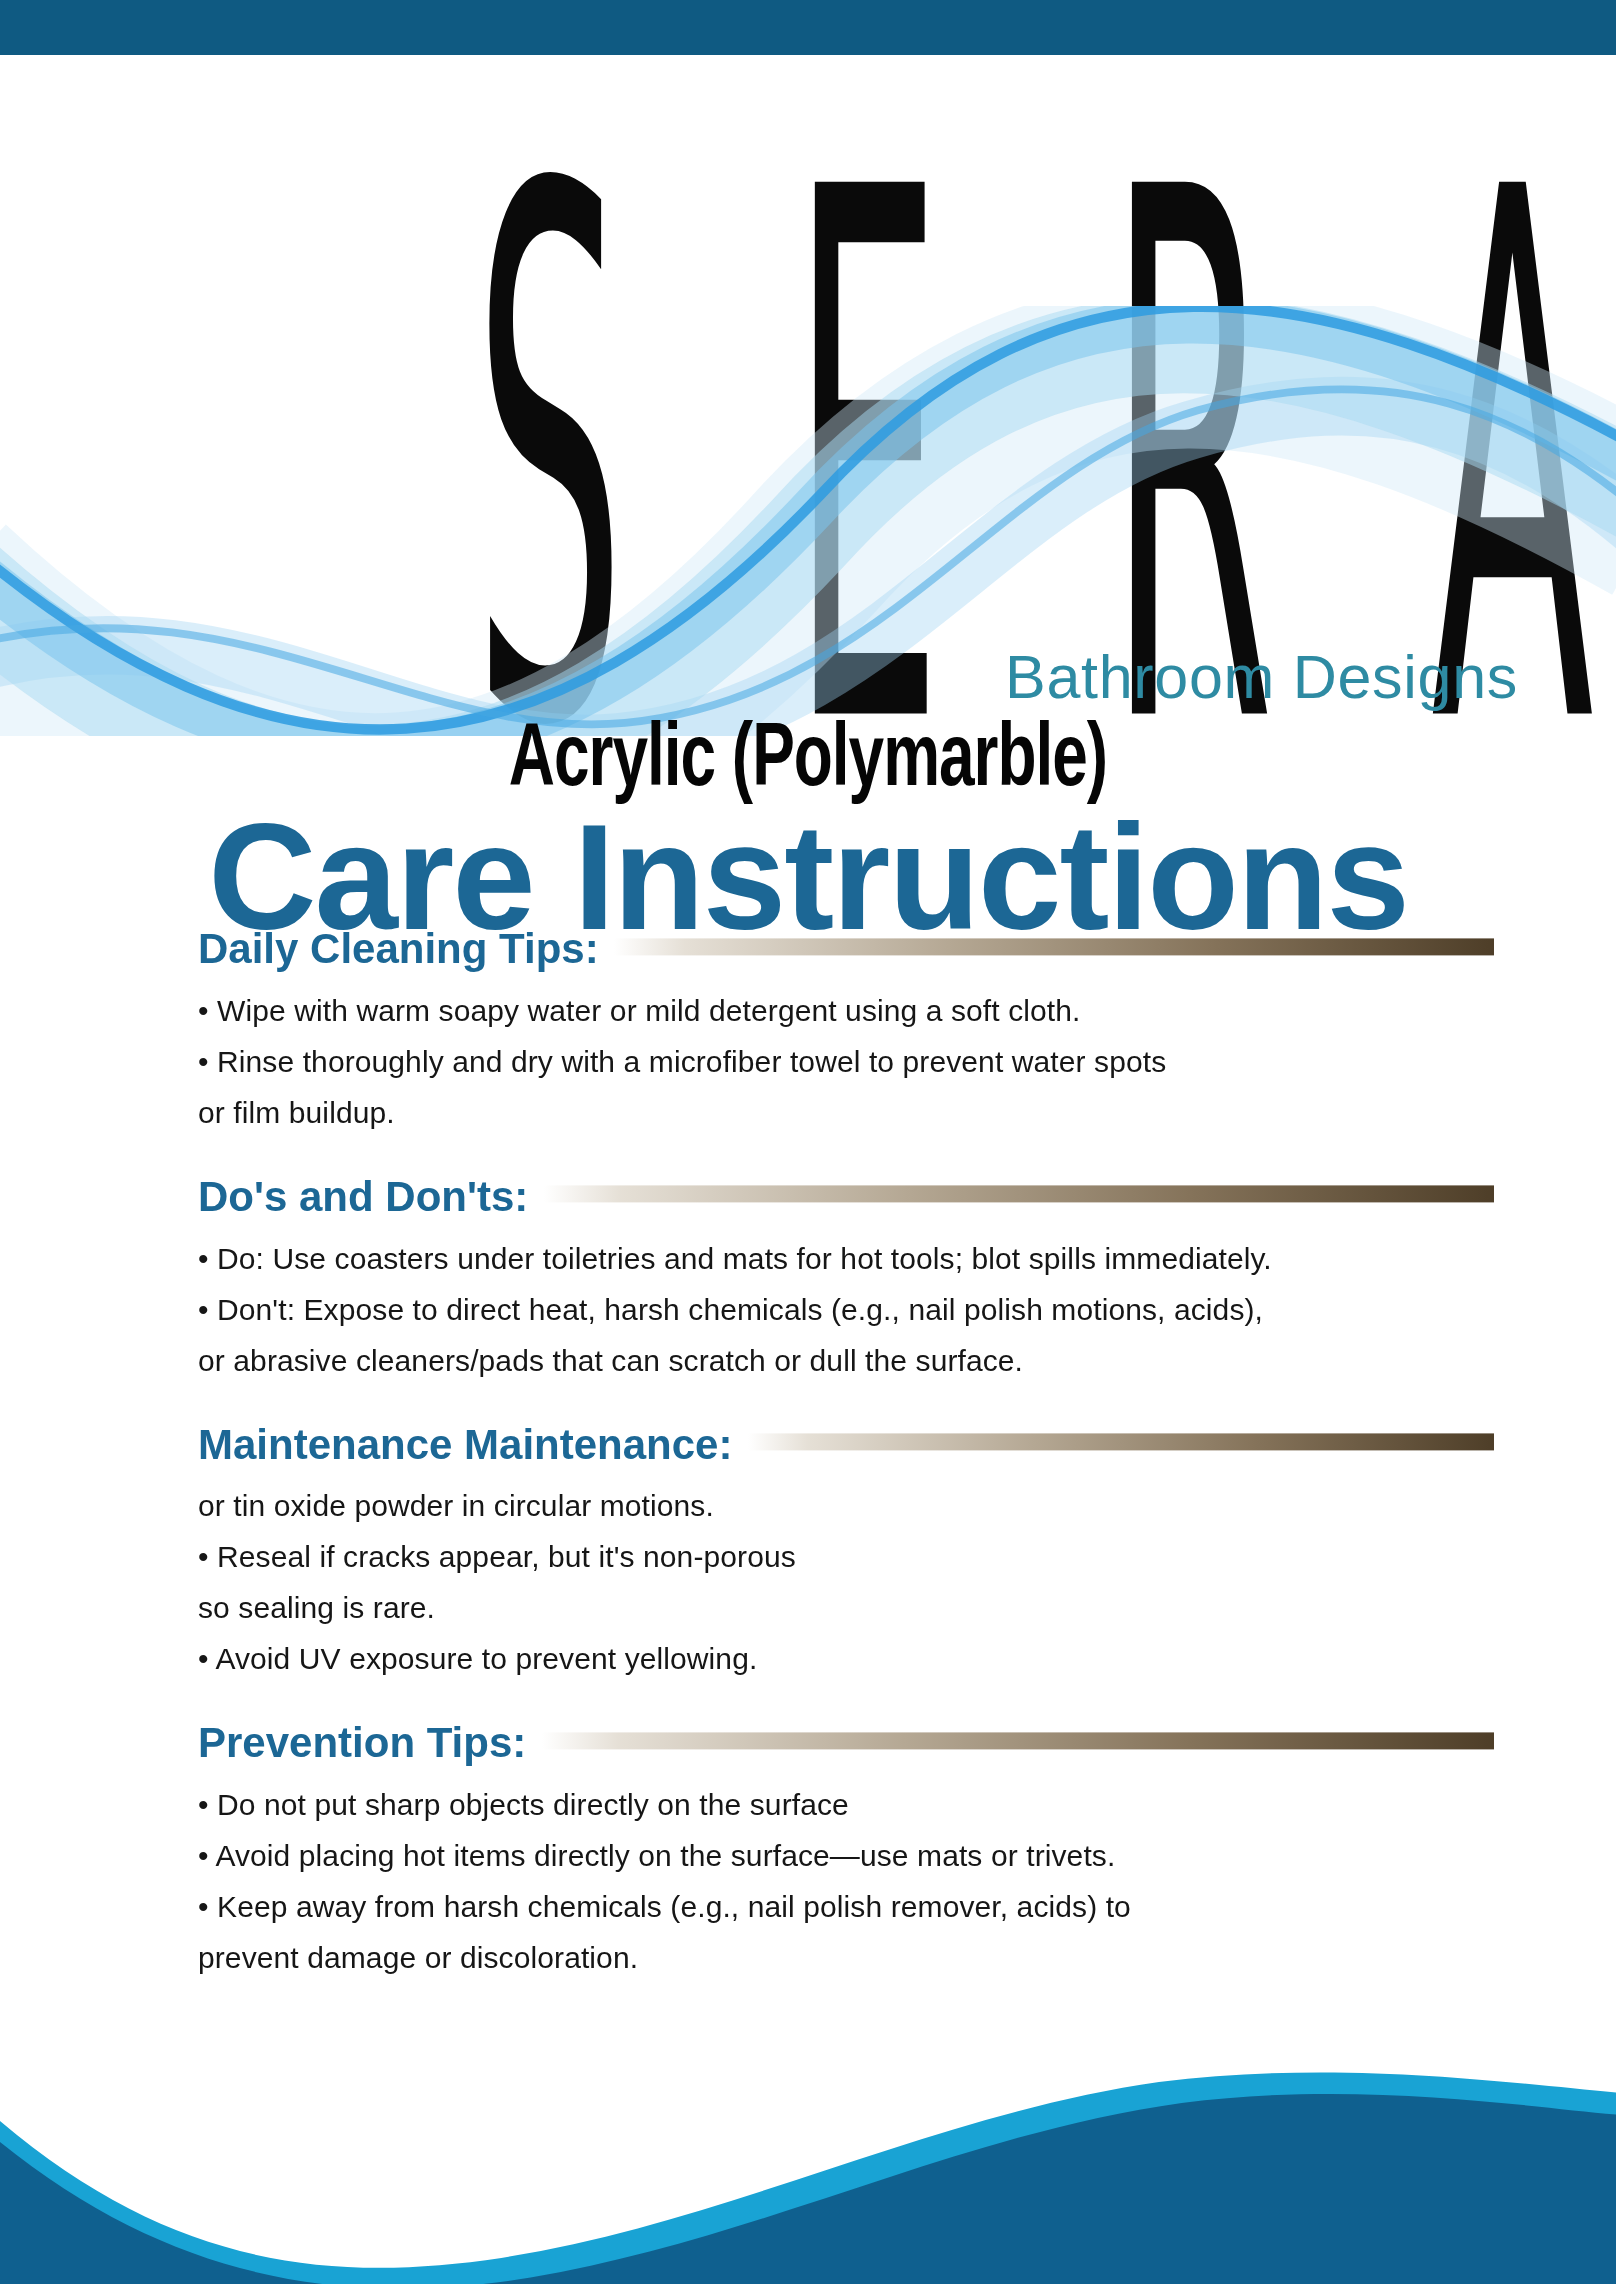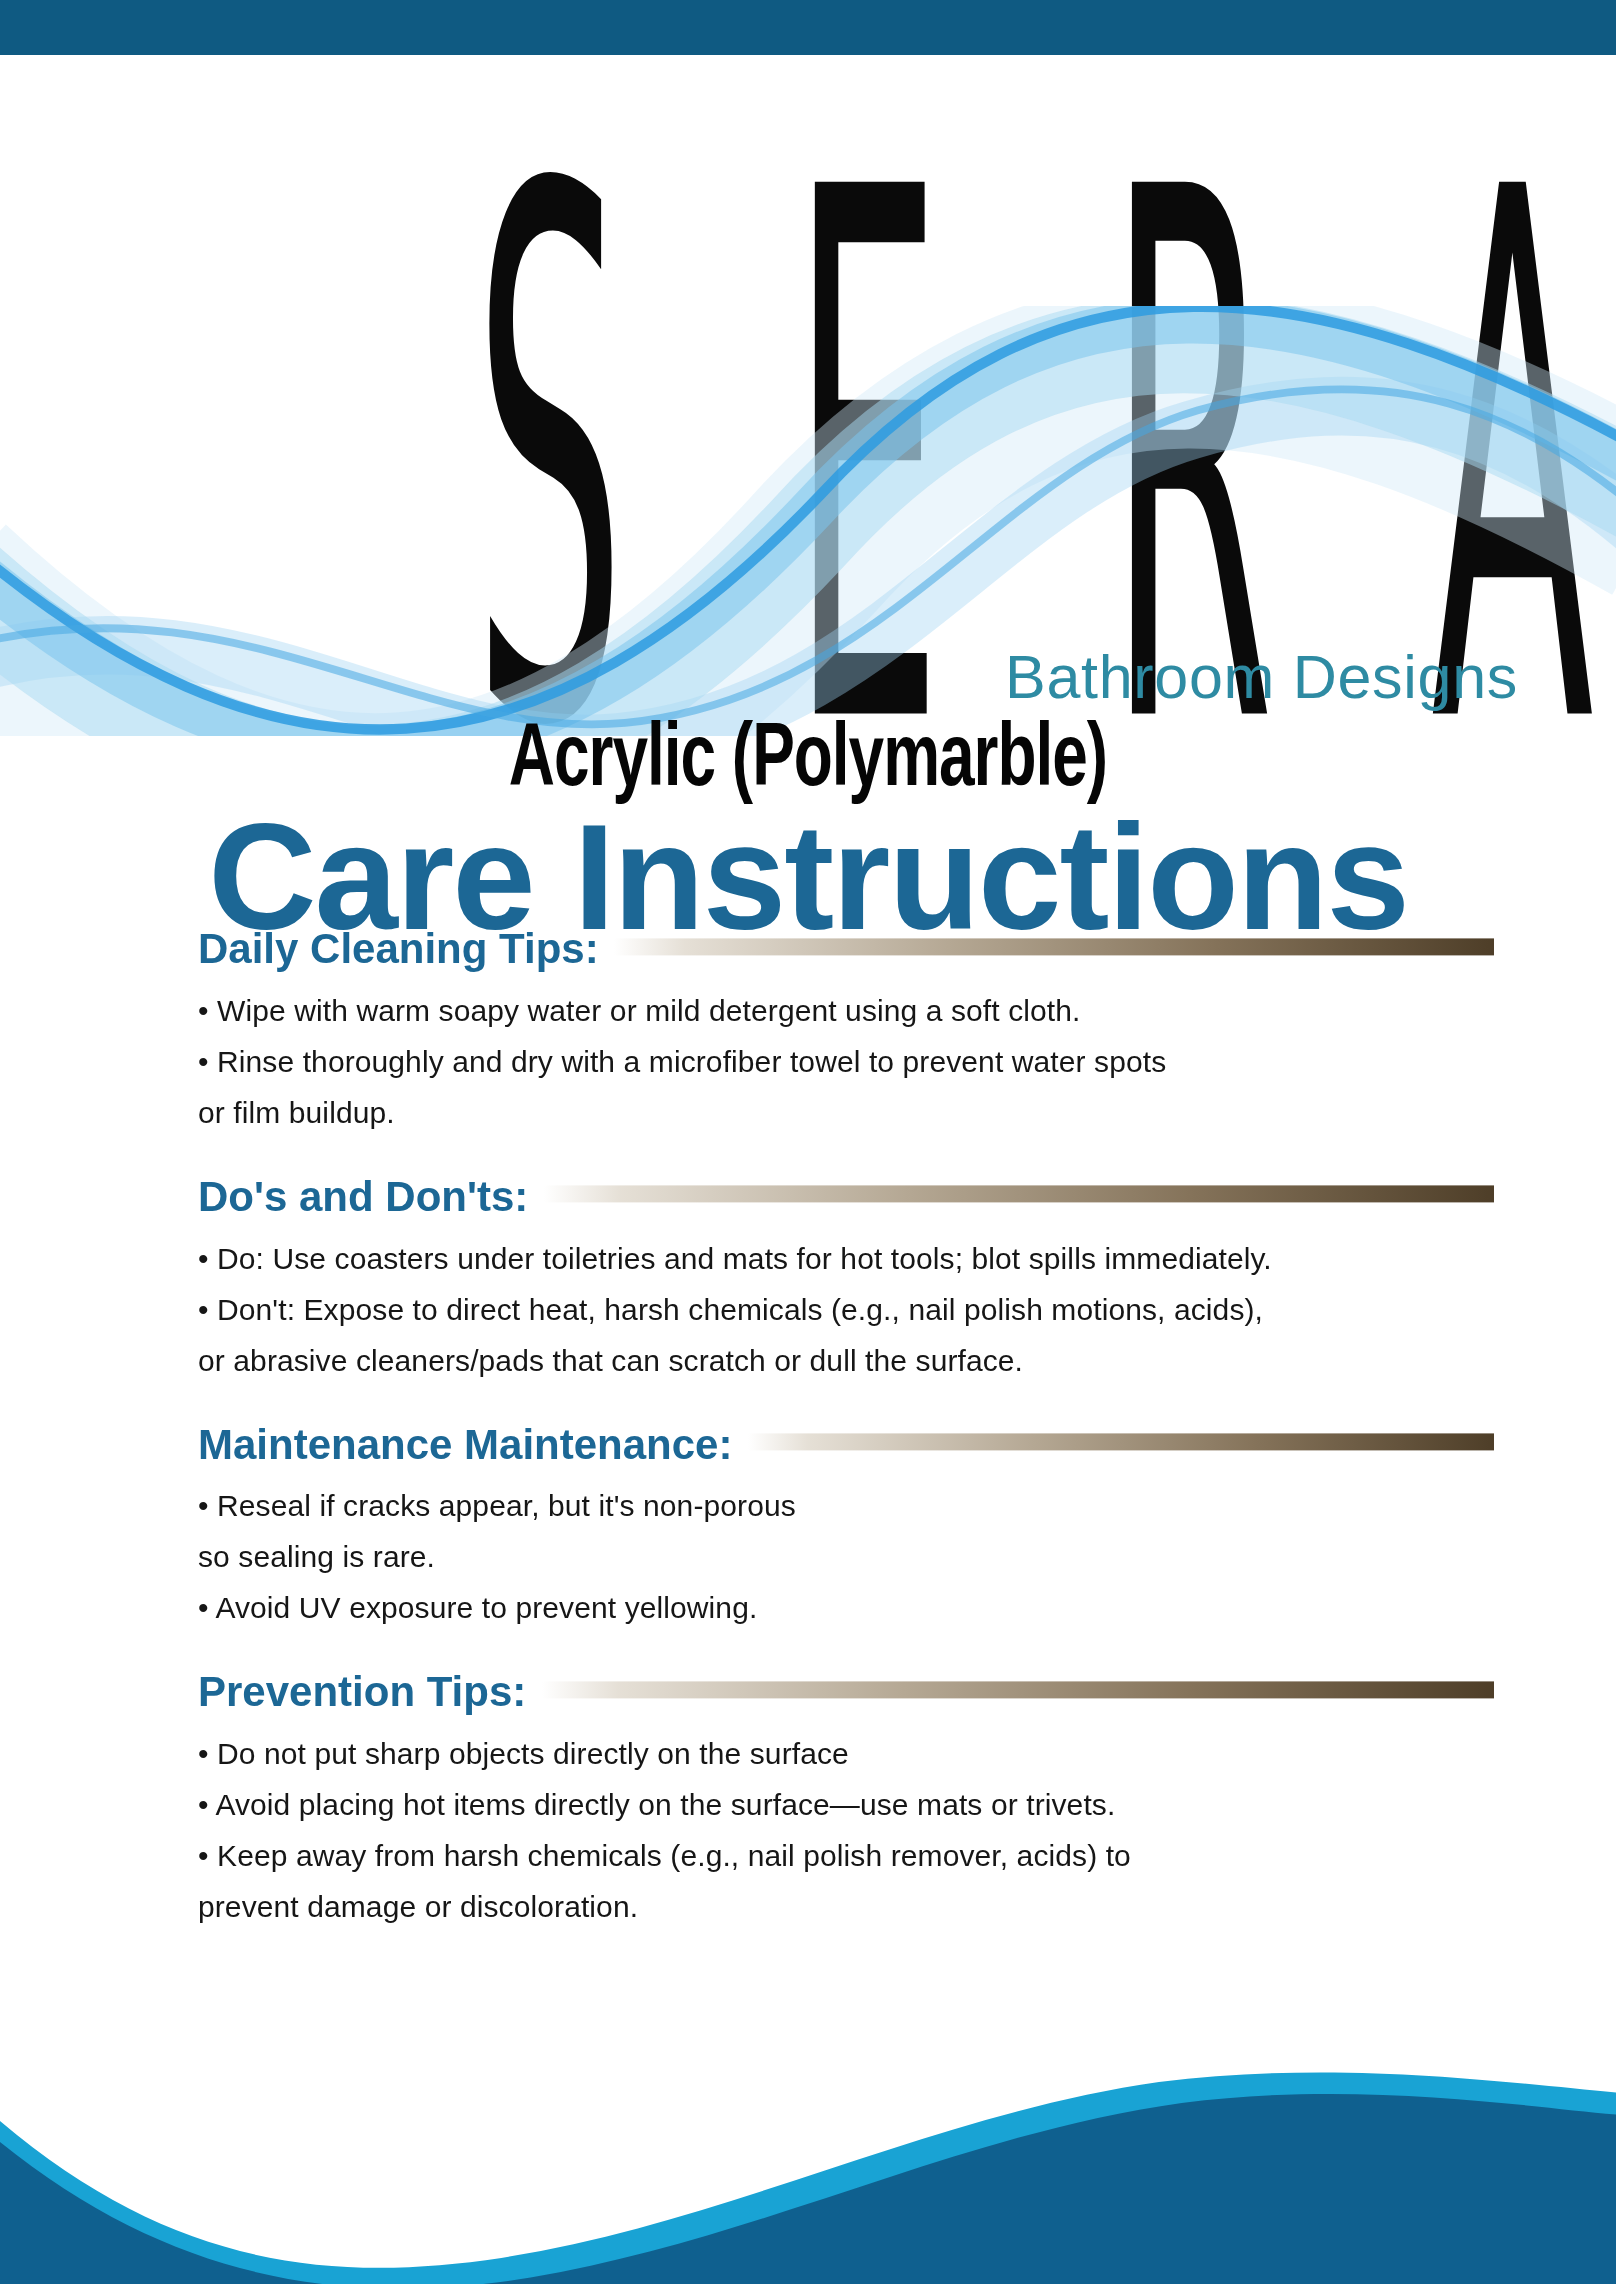--- a/index.html
+++ b/index.html
@@ -120,20 +120,21 @@
           <div class="line">or abrasive cleaners/pads that can scratch or dull the surface.</div>
         </div>
     </section>
 
     <section class="section">
       <div class="heading-row">
         <h2 class="heading">Maintenance Maintenance:</h2>
         <div class="rule"></div>
       </div>
       <div class="body">
+          <div class="line">or tin oxide powder in circular motions.</div>
           <div class="line">• Reseal if cracks appear, but it's non-porous</div>
           <div class="line">so sealing is rare.</div>
           <div class="line">• Avoid UV exposure to prevent yellowing.</div>
         </div>
     </section>
 
     <section class="section">
       <div class="heading-row">
         <h2 class="heading">Prevention Tips:</h2>
         <div class="rule"></div>

